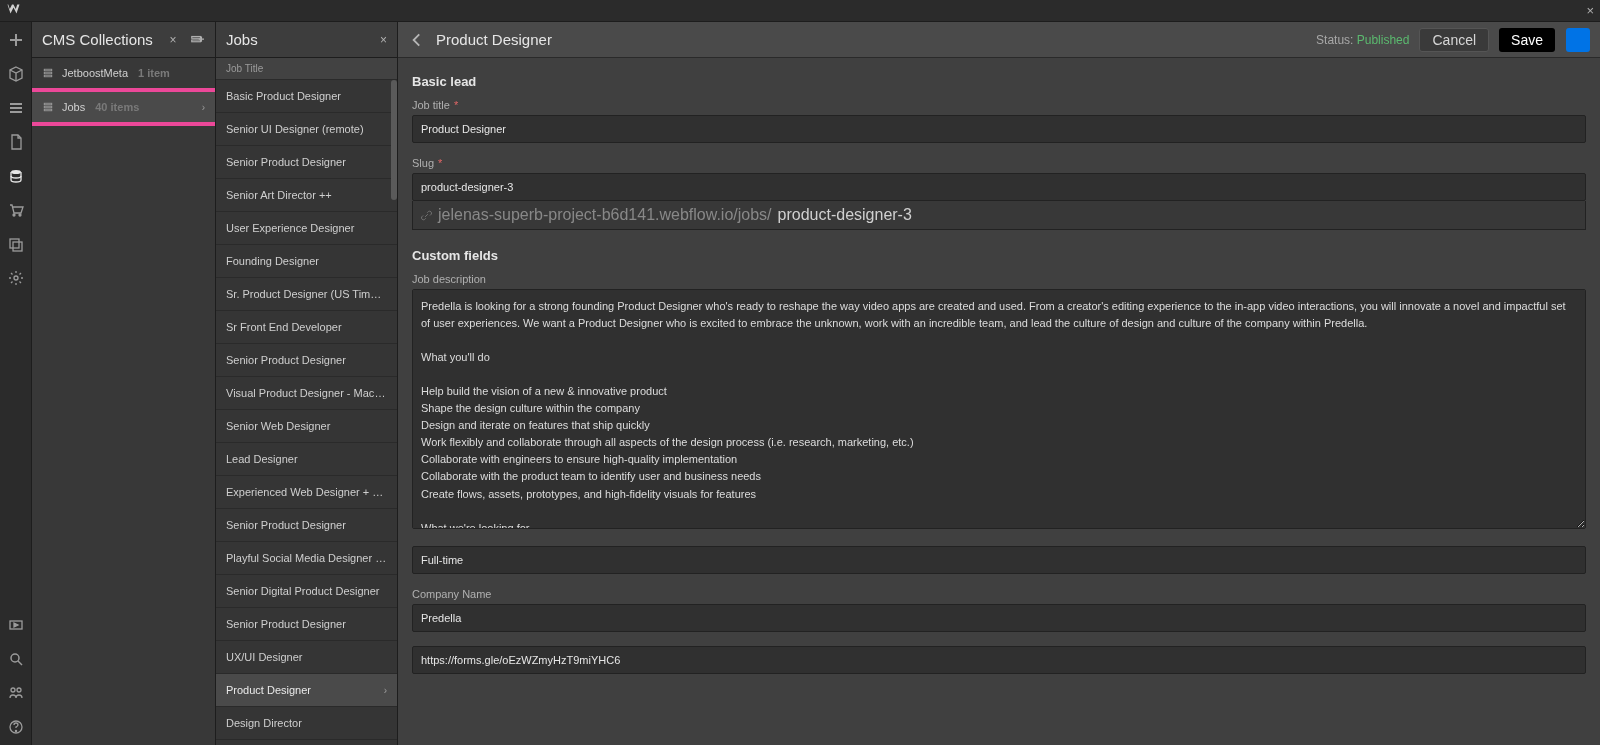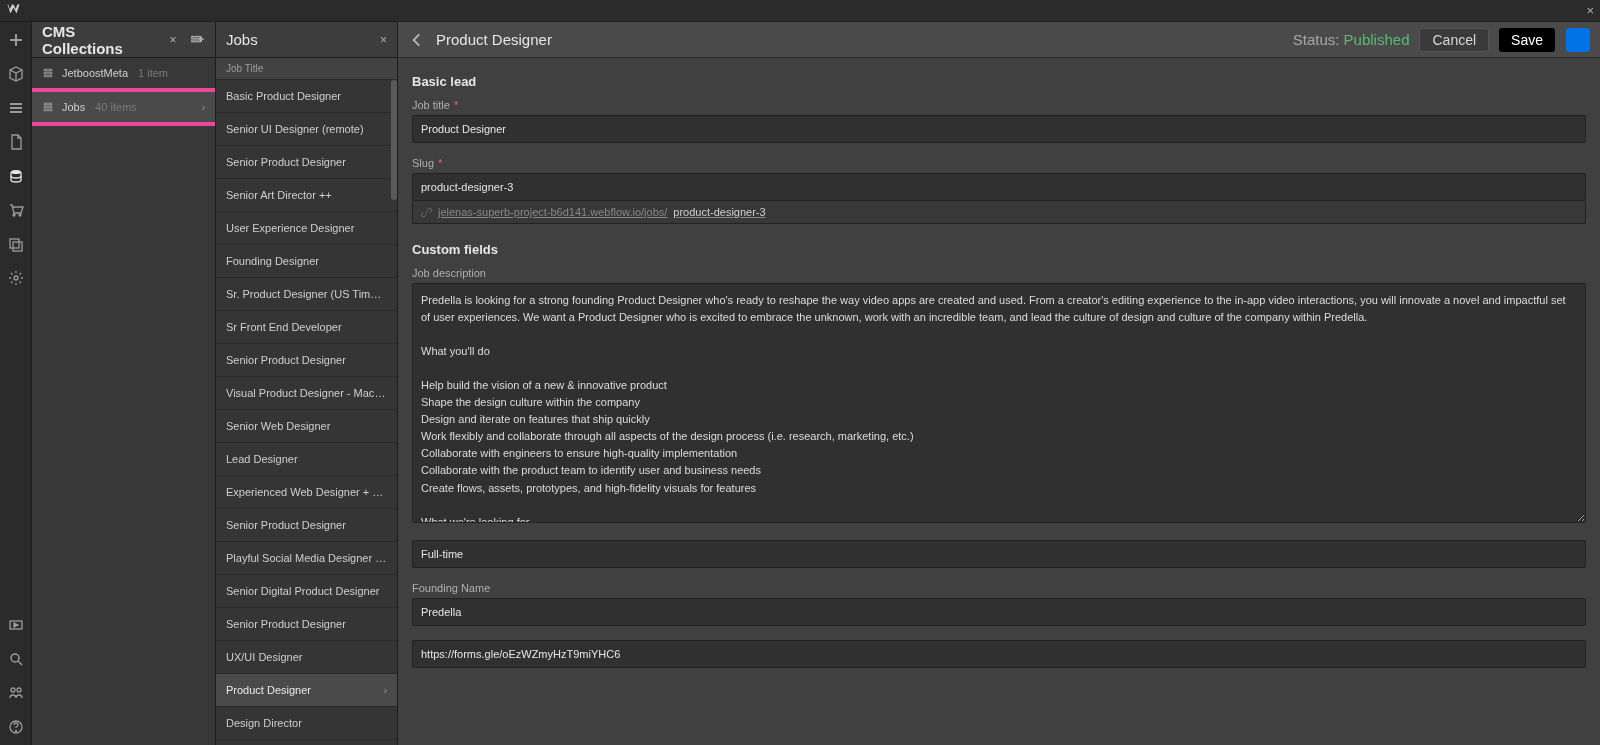--- a/index.html
+++ b/index.html
@@ -17,63 +17,63 @@
   .rail { width: 32px; background: #2b2b2b; display: flex; flex-direction: column; align-items: center; padding-top: 8px; gap: 14px; border-right: 1px solid #1d1d1d; position: relative; }
   .rail .sp { flex: 1; }
   .rail-icon { width: 20px; height: 20px; display: flex; align-items: center; justify-content: center; color: #9b9b9b; cursor: pointer; }
   .rail-icon.active { color: #e6e6e6; }
   .rail-icon svg { width: 16px; height: 16px; }
 
   
   .panel { background: #383838; border-right: 1px solid #1d1d1d; display: flex; flex-direction: column; }
   .panel-coll { width: 184px; }
   .panel-header { height: 36px; display: flex; align-items: center; padding: 0 10px; gap: 8px; background: #3d3d3d; border-bottom: 1px solid #1d1d1d; }
-  .panel-header h2 { font-size: 15px; font-weight: 700; color: #e6e6e6; flex: 1; }
+  .panel-header h2 { font-size: 15px; font-weight: 400; color: #e6e6e6; flex: 1; }
   .panel-header .hicon { width: 16px; height: 16px; color: #b0b0b0; cursor: pointer; display:flex;align-items:center;justify-content:center;}
   .coll-item { height: 34px; display: flex; align-items: center; padding: 0 10px; gap: 8px; border-bottom: 4px solid #ec4899; cursor: pointer; font-size: 11px; color: #d0d0d0; }
   .coll-item.active { background: #4a4a4a; }
   .coll-item .stack-ic { width: 12px; height: 12px; color: #9b9b9b; }
-  .coll-item .count { color: #7a7a7a; margin-left: 2px; }
+  .coll-item .count { color: #7a7a7a; margin-left: 2px; font-weight: bold; }
   .coll-item .chev { margin-left: auto; color: #9b9b9b; font-size: 10px; }
 
   
   .panel-items { width: 182px; background: #353535; }
   .items-header { height: 36px; display: flex; align-items: center; padding: 0 10px; background: #3d3d3d; border-bottom: 1px solid #1d1d1d; }
   .items-header h2 { font-size: 15px; font-weight: 500; color: #e6e6e6; flex:1;}
   .items-colhead { height: 22px; display:flex;align-items:center;padding:0 10px;font-size:10px;color:#9b9b9b;background:#424242;border-bottom:1px solid #2a2a2a;}
   .items-list { flex:1; overflow:hidden; position:relative;}
   .item-row { height: 33px; display:flex;align-items:center;padding:0 10px;font-size:11px;color:#cfcfcf;border-bottom:1px solid #2a2a2a;cursor:pointer;white-space:nowrap;overflow:hidden;text-overflow:ellipsis;}
   .item-row.active{background:#4a4a4a;color:#e9e9e9;}
   .item-row .chev{margin-left:auto;font-size:10px;color:#9b9b9b;}
   .item-row span.txt{overflow:hidden;text-overflow:ellipsis;white-space:nowrap;flex:1;}
   .scroll-ind{position:absolute;right:0;top:0;width:6px;height:100%;}
   .scroll-ind .thumb{position:absolute;top:0;width:6px;height:120px;background:#5a5a5a;border-radius:3px;}
 
   
   .editor { flex:1; display:flex; flex-direction:column; background:#404040; min-width:0;}
   .editor-header { height:36px; display:flex; align-items:center; padding:0 10px; background:#4a4a4a; border-bottom:1px solid #2a2a2a; gap:10px;}
   .editor-header .back{width:18px;height:18px;color:#b7b7b7;cursor:pointer;display:flex;align-items:center;justify-content:center;}
   .editor-header h2{font-size:15px;font-weight:500;color:#e6e6e6;flex:1;}
-  .editor-header .status{font-size:15px;color:#a8a8a8;}
+  .editor-header .status{font-size:12px;color:#a8a8a8;}
   .editor-header .status .pub{color:#5bba6f;}
   .btn{height:24px;padding:0 12px;border-radius:3px;font-size:14px;display:inline-flex;align-items:center;cursor:pointer;border:none;}
   .btn-cancel{background:#3a3a3a;color:#d6d6d6;border:1px solid #555;}
   .btn-save{background:#000000;color:#fff;text-align:center;}
   .btn-savecaret{background:#0073e6;color:#fff;width:20px;justify-content:center;margin-left:1px;}
 
   .editor-body{flex:1;overflow-y:auto;padding:12px 14px 20px 14px;}
   .editor-body::-webkit-scrollbar{width:8px;}
   .editor-body::-webkit-scrollbar-thumb{background:#5a5a5a;border-radius:4px;}
 
   .section-title{font-size:13px;font-weight:600;color:#e6e6e6;margin:4px 0 10px 0;}
   .field-label{font-size:11px;color:#b0b0b0;margin-bottom:4px;display:flex;align-items:center;gap:4px;}
   .field-label .req{color:#e06666;}
   .text-input{width:100%;background:#303030;border:1px solid #222;color:#e6e6e6;font-size:11px;padding:7px 8px;border-radius:2px;outline:none;}
   .textarea{width:100%;background:#303030;border:1px solid #222;color:#dcdcdc;font-size:11px;padding:8px;border-radius:2px;line-height:1.55;min-height:240px;font-family:Arial,Helvetica,sans-serif;resize:vertical;}
-  .hint-row{background:#383838;border:1px solid #222;border-top:none;padding:5px 8px;font-size:11px;color:#888;display:flex;align-items:center;gap:6px;text-decoration:underline;}
+  .hint-row{background:#383838;border:1px solid #222;border-top:none;padding:5px 8px;font-size:16px;color:#888;display:flex;align-items:center;gap:6px;}
   .hint-row .slugpart{color:#d0d0d0;}
   .hint-row .link-ic{width:11px;height:11px;color:#777;}
   .field{margin-bottom:14px;}
 </style>
 </head>
 <body>
 
 <div class="titlebar">
   <span>
     <svg viewBox="0 0 24 24" fill="#cfcfcf">
@@ -348,21 +348,21 @@
 Express and share ideas through prototyping and code</textarea>
       </div>
 
 
       <div class="field">
         <input class="text-input" value="Full-time" style="">
       </div>
 
       <div class="field">
         <div class="field-label">
-            <span>Founding Name</span>
+            <span>Company Name</span>
           </div>
         <input class="text-input" value="Predella" style="">
       </div>
 
       <div class="field">
         <input class="text-input" value="https://forms.gle/oEzWZmyHzT9miYHC6" style="">
       </div>
 
     </div>
   </div>

